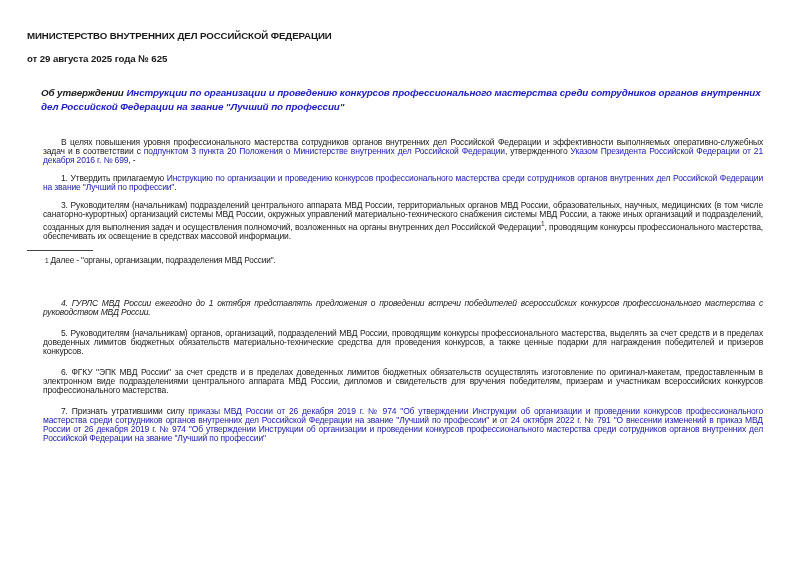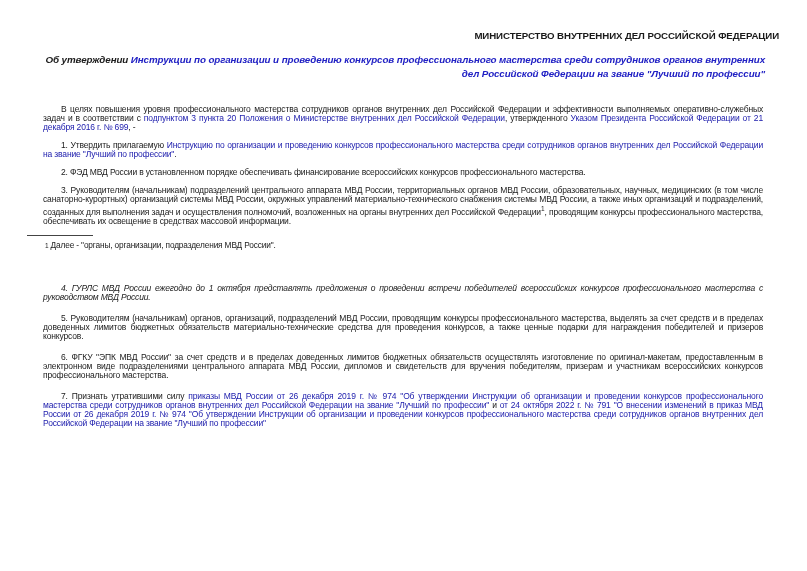--- a/index.html
+++ b/index.html
@@ -7,21 +7,21 @@
     width: 807px; height: 571px;
     background: #ffffff;
     overflow: hidden;
     font-family: "Liberation Sans", sans-serif;
     color: #1a1a1a;
   }
   .doc {
     width: 807px; height: 571px;
     padding: 30px 28px 0 27px;
   }
-  .center { text-align: right; }
+  .center { text-align: left; }
   .bold { font-weight: bold; }
   .hdr {
     font-size: 9.7px;
     letter-spacing: -0.1px;
     margin-bottom: 12px;
   }
   .hdr-date { margin-bottom: 22px; }
   .title {
     font-size: 9.8px;
     line-height: 14px;
@@ -67,29 +67,29 @@
   .gap-top-sm { margin-top: 12px; }
 </style>
 </head>
 <body>
 
 <div class="doc">
 
   <div class="center bold hdr">МИНИСТЕРСТВО ВНУТРЕННИХ ДЕЛ РОССИЙСКОЙ ФЕДЕРАЦИИ</div>
 
 
+  <div class="center bold hdr hdr-date">от 29 августа 2025 года № 625</div>
 
   <div class="center bold title"><span>Об утверждении </span><span class="lnk">Инструкции по организации и проведению конкурсов профессионального мастерства среди сотрудников органов внутренних дел Российской Федерации на звание "Лучший по профессии"</span></div>
 
   <p class="para preamble"><span>В целях повышения уровня профессионального мастерства сотрудников органов внутренних дел Российской Федерации и эффективности выполняемых оперативно-служебных задач и в соответствии с </span><span class="lnk">подпунктом 3 пункта 20 Положения о Министерстве внутренних дел Российской Федерации</span><span>, утвержденного </span><span class="lnk">Указом Президента Российской Федерации от 21 декабря 2016 г. № 699</span><span>, -</span></p>
 
 
   <p class="para"><span>1. Утвердить прилагаемую </span><span class="lnk">Инструкцию по организации и проведению конкурсов профессионального мастерства среди сотрудников органов внутренних дел Российской Федерации на звание "Лучший по профессии"</span><span>.</span></p>
 
-  <p class="para">2. ФЭД МВД России в установленном порядке обеспечивать финансирование всероссийских конкурсов профессионального мастерства.</p>
 
   <p class="para"><span>3. Руководителям (начальникам) подразделений центрального аппарата МВД России, территориальных органов МВД России, образовательных, научных, медицинских (в том числе санаторно-курортных) организаций системы МВД России, окружных управлений материально-технического снабжения системы МВД России, а также иных организаций и подразделений, созданных для выполнения задач и осуществления полномочий, возложенных на органы внутренних дел Российской Федерации</span><span class="sup">1</span><span>, проводящим конкурсы профессионального мастерства, обеспечивать их освещение в средствах массовой информации.</span></p>
 
   <div class="footnote">
     <div class="fn-rule"></div>
     <div class="fn-text"><span class="fn-marker">1</span><span> Далее - "органы, организации, подразделения МВД России".</span></div>
   </div>
 
   <p class="para gap-top">4. ГУРЛС МВД России ежегодно до 1 октября представлять предложения о проведении встречи победителей всероссийских конкурсов профессионального мастерства с руководством МВД России.</p>
 

